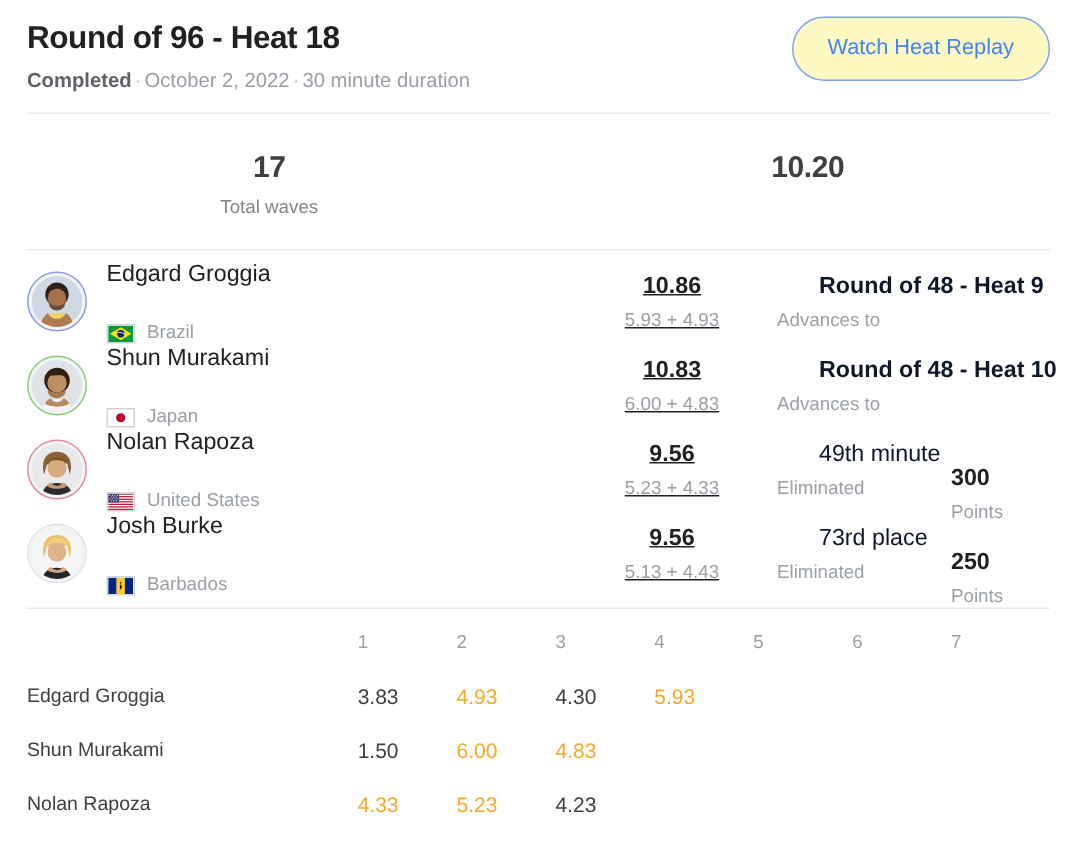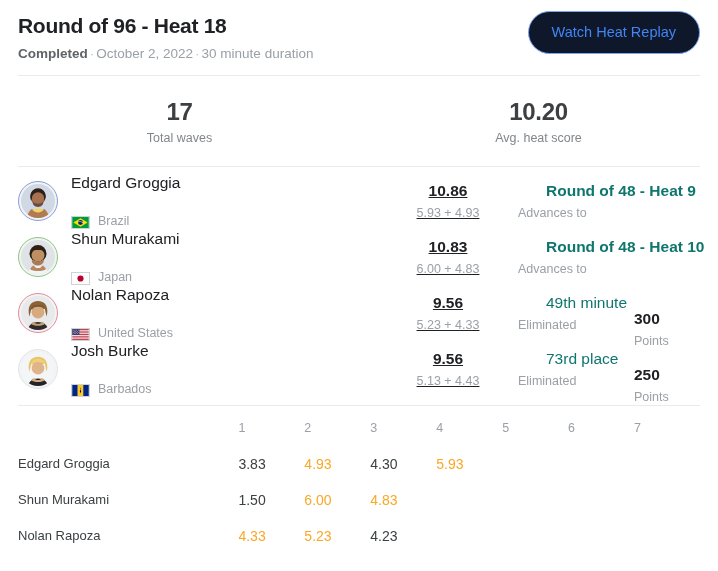--- a/index.html
+++ b/index.html
@@ -35,40 +35,40 @@
   .heat-sub .status { color: #5f6368; font-weight: bold; }
   .heat-sub .sep { color: #bdc1c6; padding: 0 2px; }
   .replay-btn {
     position: absolute;
     top: 11px;
     right: 18px;
     height: 43px;
     padding: 0 23px;
     border: 1px solid #7ba4f5;
     border-radius: 22px;
-    background: #0f172a;
+    background: #fef9c3;
     color: #4285f4;
     font-size: 14.5px;
     font-family: "Liberation Sans", sans-serif;
     line-height: 41px;
     cursor: pointer;
     white-space: nowrap;
   }
 
   .divider { height: 1px; background: #e8eaed; margin: 0 18px; }
 
   
   .stats {
     display: flex;
     padding: 22px 0 20px 0;
   }
   .stat { flex: 1; text-align: center; }
   .stat:first-child { padding-right: 0px; }
   .stat-value {
-    font-size: 24px;
+    font-size: 20px;
     font-weight: bold;
     letter-spacing: -0.3px;
     color: #3c4043;
     line-height: 28px;
   }
   .stat-label {
     margin-top: 4px;
     font-size: 12.5px;
     color: #80868b;
     line-height: 16px;
@@ -157,21 +157,21 @@
   }
   .score-sub {
     margin-top: 4px;
     font-size: 12.5px;
     color: #9aa0a6;
     line-height: 16px;
     white-space: nowrap;
   }
   .status-main {
     font-size: 15.5px;
-    color: #0f766e;
+    color: #0f172a;
     line-height: 20px;
     white-space: nowrap;
     padding-left: 44px;
   }
   .status-main.bold { font-weight: bold; }
   .status-sub {
     margin-top: 4px;
     font-size: 12.5px;
     color: #9aa0a6;
     line-height: 16px;
@@ -235,21 +235,20 @@
 
   <div class="divider"></div>
 
   <div class="stats">
     <div class="stat">
       <div class="stat-value">17</div>
       <div class="stat-label">Total waves</div>
     </div>
     <div class="stat">
       <div class="stat-value">10.20</div>
-      <div class="stat-label">Avg. heat score</div>
     </div>
   </div>
 
   <div class="divider"></div>
 
   <div class="athletes">
 
     <div class="athlete-row">
       <div class="avatar-wrap">
         <div class="avatar-ring" style="border-color: rgb(138, 157, 222);">

